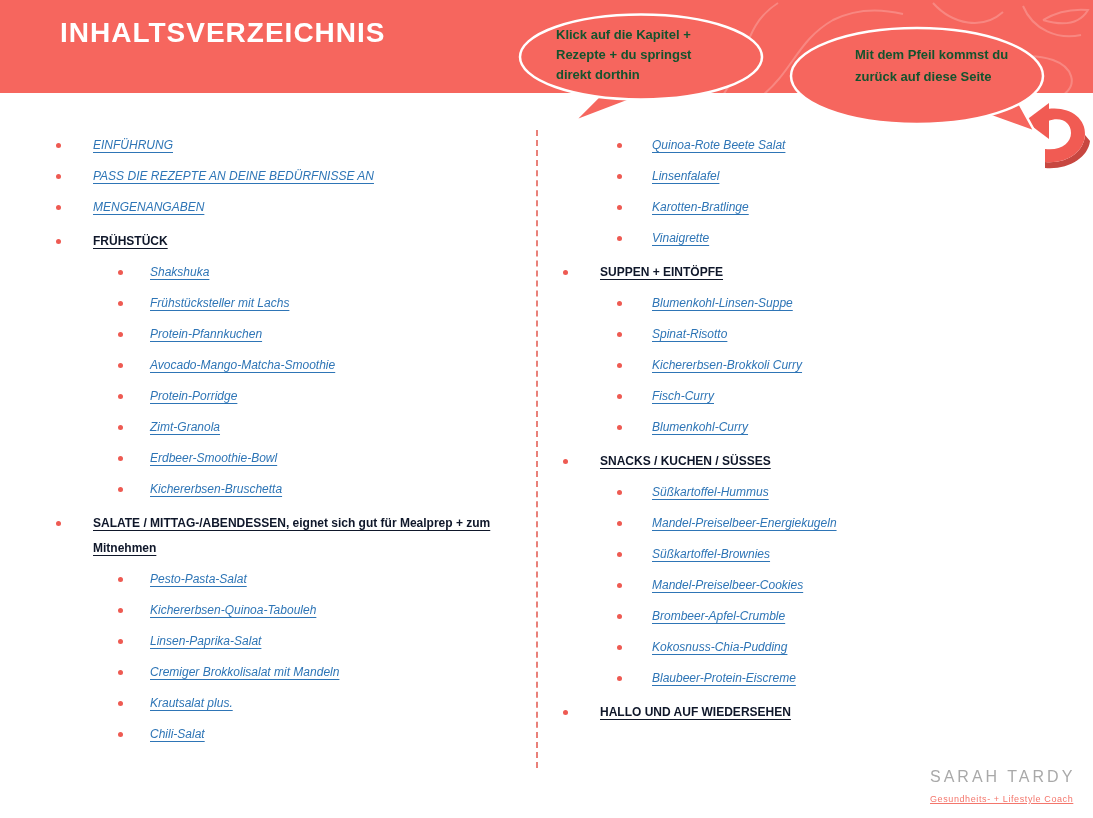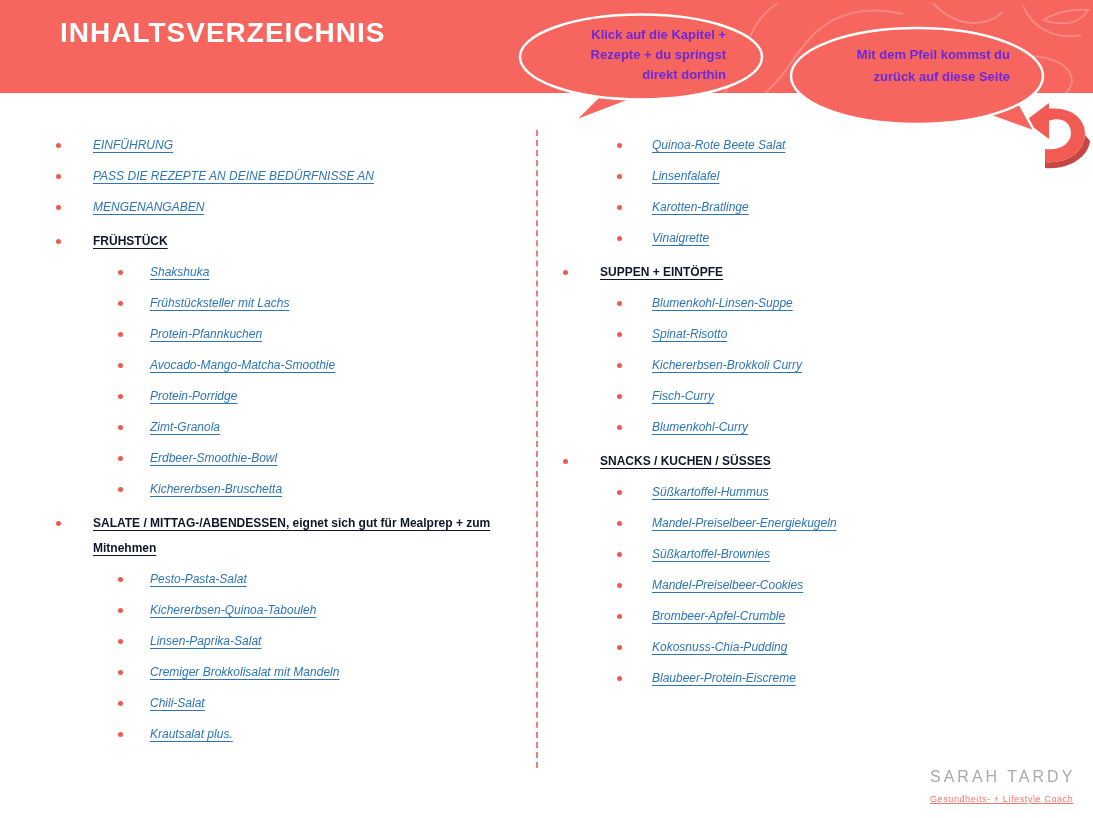--- a/index.html
+++ b/index.html
@@ -11,21 +11,21 @@
   .topbar{position:absolute;left:0;top:0;width:1093px;height:93px;background:#F6665E;}
   .topbar .pattern{position:absolute;right:0;top:0;width:390px;height:93px;}
   .page-title{
     position:absolute;left:60px;top:17px;margin:0;
     font-size:28px;font-weight:bold;color:#ffffff;letter-spacing:1px;white-space:nowrap;
   }
   
   .bubble{position:absolute;}
   .bubble svg{position:absolute;left:0;top:0;overflow:visible;}
   .bubble-text{
-    position:absolute;text-align:right;font-weight:bold;font-size:13px;color:#6d28d9;
+    position:absolute;text-align:left;font-weight:bold;font-size:13px;color:#14532d;
   }
   .bubble1{left:505px;top:12px;width:275px;height:115px;}
   .bubble1 .bubble-text{left:51px;top:13px;width:170px;line-height:20px;}
   .bubble2{left:785px;top:22px;width:275px;height:120px;}
   .bubble2 .bubble-text{left:70px;top:22px;width:155px;line-height:22px;}
   
   .return-arrow{position:absolute;left:1022px;top:100px;width:71px;height:72px;cursor:pointer;}
   
   .divider{position:absolute;left:536px;top:130px;height:638px;width:0;border-left:2px dashed #E98079;}
   
@@ -106,42 +106,43 @@
       <li class="toc-item recipe"><span class="bullet"></span><a class="label">Avocado-Mango-Matcha-Smoothie</a></li>
       <li class="toc-item recipe"><span class="bullet"></span><a class="label">Protein-Porridge</a></li>
       <li class="toc-item recipe"><span class="bullet"></span><a class="label">Zimt-Granola</a></li>
       <li class="toc-item recipe"><span class="bullet"></span><a class="label">Erdbeer-Smoothie-Bowl</a></li>
       <li class="toc-item recipe"><span class="bullet"></span><a class="label">Kichererbsen-Bruschetta</a></li>
       <li class="toc-item section"><span class="bullet"></span><a class="label">SALATE / MITTAG-/ABENDESSEN, eignet sich gut für Mealprep + zum Mitnehmen</a></li>
       <li class="toc-item recipe"><span class="bullet"></span><a class="label">Pesto-Pasta-Salat</a></li>
       <li class="toc-item recipe"><span class="bullet"></span><a class="label">Kichererbsen-Quinoa-Tabouleh</a></li>
       <li class="toc-item recipe"><span class="bullet"></span><a class="label">Linsen-Paprika-Salat</a></li>
       <li class="toc-item recipe"><span class="bullet"></span><a class="label">Cremiger Brokkolisalat mit Mandeln</a></li>
+      <li class="toc-item recipe"><span class="bullet"></span><a class="label">Krautsalat plus.</a></li>
       <li class="toc-item recipe"><span class="bullet"></span><a class="label">Chili-Salat</a></li>
-      <li class="toc-item recipe"><span class="bullet"></span><a class="label">Krautsalat plus.</a></li>
     </ul>
   <ul id="col-right" class="col right">
       <li class="toc-item recipe"><span class="bullet"></span><a class="label">Quinoa-Rote Beete Salat</a></li>
       <li class="toc-item recipe"><span class="bullet"></span><a class="label">Linsenfalafel</a></li>
       <li class="toc-item recipe"><span class="bullet"></span><a class="label">Karotten-Bratlinge</a></li>
       <li class="toc-item recipe"><span class="bullet"></span><a class="label">Vinaigrette</a></li>
       <li class="toc-item section"><span class="bullet"></span><a class="label">SUPPEN + EINTÖPFE</a></li>
       <li class="toc-item recipe"><span class="bullet"></span><a class="label">Blumenkohl-Linsen-Suppe</a></li>
       <li class="toc-item recipe"><span class="bullet"></span><a class="label">Spinat-Risotto</a></li>
       <li class="toc-item recipe"><span class="bullet"></span><a class="label">Kichererbsen-Brokkoli Curry</a></li>
       <li class="toc-item recipe"><span class="bullet"></span><a class="label">Fisch-Curry</a></li>
       <li class="toc-item recipe"><span class="bullet"></span><a class="label">Blumenkohl-Curry</a></li>
       <li class="toc-item section"><span class="bullet"></span><a class="label">SNACKS / KUCHEN / SÜSSES</a></li>
       <li class="toc-item recipe"><span class="bullet"></span><a class="label">Süßkartoffel-Hummus</a></li>
       <li class="toc-item recipe"><span class="bullet"></span><a class="label">Mandel-Preiselbeer-Energiekugeln</a></li>
       <li class="toc-item recipe"><span class="bullet"></span><a class="label">Süßkartoffel-Brownies</a></li>
       <li class="toc-item recipe"><span class="bullet"></span><a class="label">Mandel-Preiselbeer-Cookies</a></li>
       <li class="toc-item recipe"><span class="bullet"></span><a class="label">Brombeer-Apfel-Crumble</a></li>
       <li class="toc-item recipe"><span class="bullet"></span><a class="label">Kokosnuss-Chia-Pudding</a></li>
       <li class="toc-item recipe"><span class="bullet"></span><a class="label">Blaubeer-Protein-Eiscreme</a></li>
+      <li class="toc-item section"><span class="bullet"></span><a class="label">HALLO UND AUF WIEDERSEHEN</a></li>
     </ul>
 
   <footer class="brand">
     <div class="brand-name">SARAH TARDY</div>
     <div class="brand-tagline">Gesundheits- + Lifestyle Coach</div>
   </footer>
 
 </div>
 
 </body></html>

